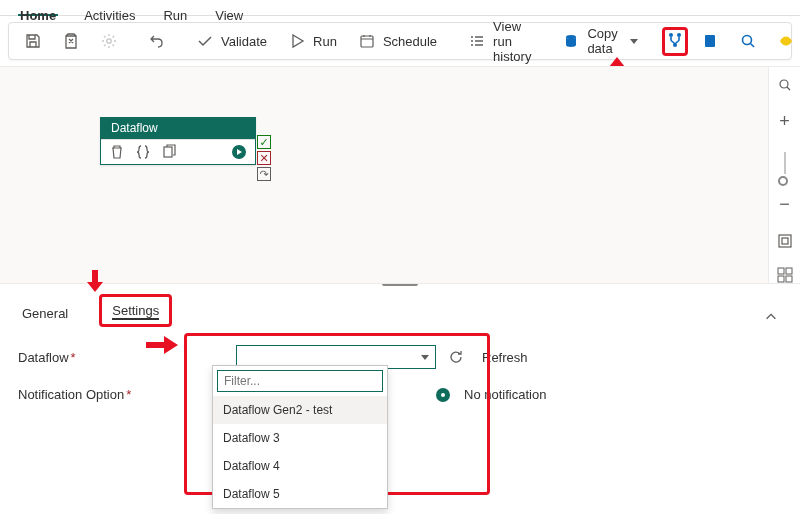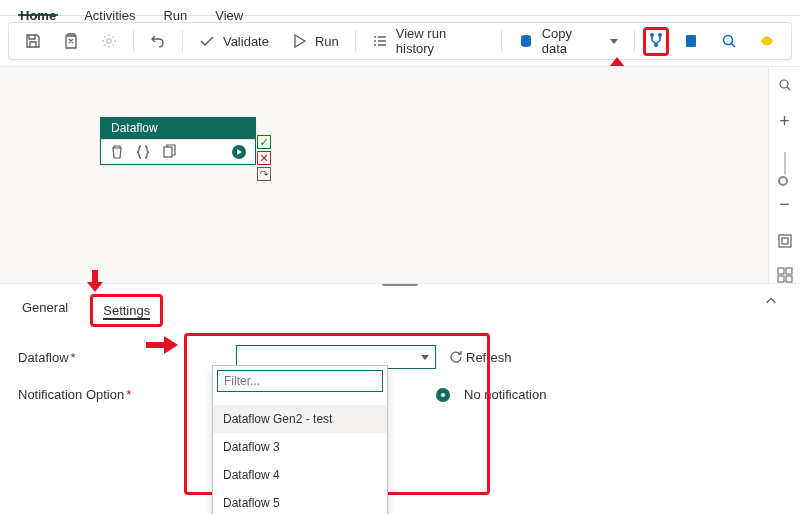--- a/index.html
+++ b/index.html
@@ -19,37 +19,37 @@
   .right-panel .slider-knob { width: 10px; height: 10px; border-radius: 50%; background: #fff; border: 2px solid #8a8886; position: absolute; top: 24px; left: -6px; }
   .node { position: absolute; left: 100px; top: 50px; width: 156px; border: 1px solid #0f6b5c; border-top: 0; background: #fff; box-shadow: 0 1px 2px rgba(0,0,0,0.1); }
   .node-title { background: #0f6b5c; color: #fff; padding: 4px 10px; font-size: 12px; }
   .node-body { display: flex; align-items: center; gap: 10px; padding: 8px 10px; }
   .node-footer { display: flex; justify-content: space-between; align-items: center; padding: 4px 8px; border-top: 1px solid #e1dfdd; }
   .node-footer .left { display: flex; gap: 10px; }
   .node-side { position: absolute; left: 257px; top: 68px; display: flex; flex-direction: column; gap: 2px; }
   .node-side span { width: 14px; height: 14px; display: flex; align-items: center; justify-content: center; font-size: 11px; }
   .pane-split { display: flex; justify-content: center; }
   .grip { width: 36px; height: 4px; background: #8a8886; border-radius: 2px; margin-top: -2px; }
-  .lower-tabs { display: flex; align-items: flex-start; gap: 18px; padding: 8px 18px 4px 18px; position: relative; }
+  .lower-tabs { display: flex; align-items: flex-end; gap: 27px; padding: 8px 18px 4px 18px; position: relative; }
   .lower-tab { padding: 6px 4px; cursor: pointer; }
   .lower-tab.active { border: 3px solid #e81123; border-radius: 4px; padding: 6px 10px; font-weight: 400; position: relative; }
   .lower-tab.active::after { content: ""; position: absolute; left: 10px; right: 10px; bottom: 4px; height: 2px; background: #323130; }
   .collapse { margin-left: auto; padding-right: 4px; }
   .settings-body { position: relative; padding: 14px 18px; }
   .red-box { position: absolute; left: 184px; top: 2px; width: 306px; height: 162px; border: 3px solid #e81123; border-radius: 4px; }
   .row { display: flex; align-items: center; gap: 12px; margin-bottom: 18px; }
   .label { width: 140px; }
   .req { color: #a4262c; margin-left: 2px; }
   .select { width: 200px; height: 24px; border: 1px solid #0f6b5c; background: #fff; display: flex; align-items: center; justify-content: flex-end; padding: 0 6px; cursor: pointer; }
   .chev-down { border-left: 4px solid transparent; border-right: 4px solid transparent; border-top: 5px solid #605e5c; }
-  .refresh { display: flex; align-items: center; gap: 2px; cursor: pointer; }
+  .refresh { display: flex; align-items: center; gap: 18px; cursor: pointer; }
   .dropdown { position: absolute; left: 212px; top: 34px; width: 176px; background: #fff; border: 1px solid #c8c6c4; box-shadow: 0 4px 8px rgba(0,0,0,0.15); z-index: 10; }
   .dd-filter { margin: 4px; width: calc(100% - 8px); border: 1px solid #0f6b5c; padding: 3px 6px; font-size: 12px; }
   .dd-item { padding: 7px 10px; cursor: pointer; font-size: 12px; }
-  .dd-item:first-of-type { background: #f3f2f1; margin-top: 9px; }
+  .dd-item:first-of-type { background: #f3f2f1; }
   .radio-wrap { display: flex; align-items: center; gap: 14px; }
   .radio { width: 14px; height: 14px; border-radius: 50%; border: 5px solid #0f6b5c; background: #fff; }
   .arrow-red { position: absolute; color: #e81123; font-size: 28px; }
 </style>
 </head>
 <body>
 
 <div class="tabbar">
   <div class="tab active">Home</div>
   <div class="tab">Activities</div>
@@ -98,20 +98,29 @@
         </span>
         <span>Validate</span>
       </div>
     <div class="tb-btn">
         <span class="icon">
           <svg viewBox="0 0 16 16">
             <path fill="none" stroke="#605e5c" stroke-width="1.3" d="M4 2l10 6-10 6z"></path>
           </svg>
         </span>
         <span>Run</span>
+      </div>
+    <div class="tb-btn">
+        <span class="icon">
+          <svg viewBox="0 0 16 16">
+            <rect x="2" y="3" width="12" height="11" rx="1" fill="none" stroke="#605e5c" stroke-width="1.2"></rect>
+            <path stroke="#605e5c" stroke-width="1.2" d="M2 6h12 M5 2v2 M11 2v2"></path>
+          </svg>
+        </span>
+        <span>Schedule</span>
       </div>
     <div class="tb-sep"></div>
     <div class="tb-btn">
         <span class="icon">
           <svg viewBox="0 0 16 16">
             <path stroke="#605e5c" stroke-width="1.3" d="M2 4h2 M6 4h8 M2 8h2 M6 8h8 M2 12h2 M6 12h8"></path>
           </svg>
         </span>
         <span>View run history</span>
       </div>

